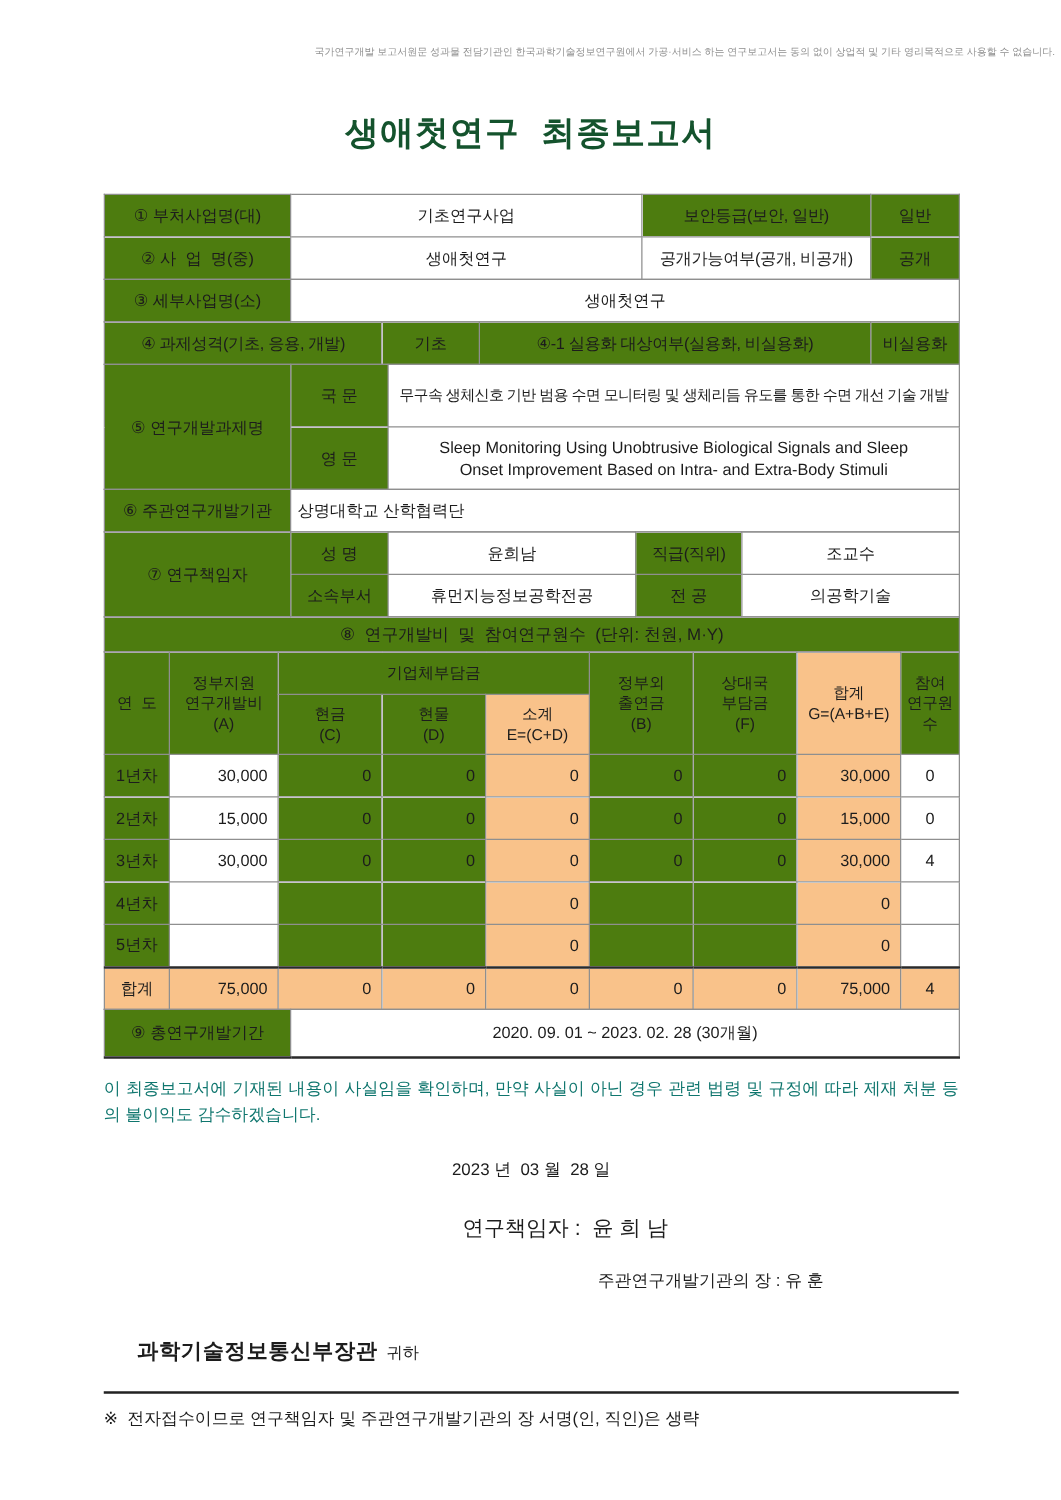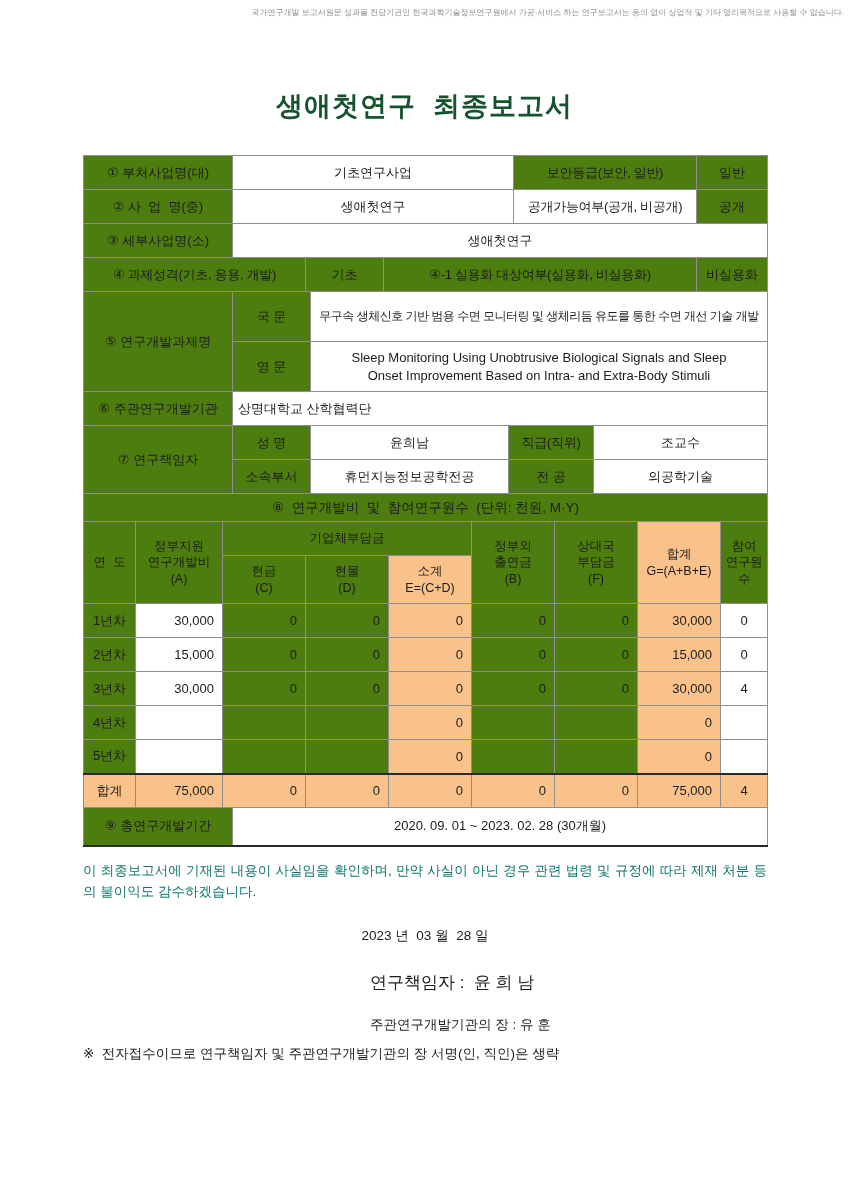--- a/index.html
+++ b/index.html
@@ -1,19 +1,19 @@
 <!DOCTYPE html>
 <html><head>
 <meta charset="utf-8">
 <style>
   * { margin:0; padding:0; box-sizing:border-box; }
   body { background:#ffffff; font-family:"Liberation Sans","DejaVu Sans",sans-serif; }
   .page { position:relative; width:849px; height:1200px; background:#ffffff; color:#1c1c1c; overflow:hidden; }
 
-  .notice { position:absolute; top:7px; right:5px; font-size:8px; color:#8f8f8f; letter-spacing:0; white-space:pre; }
+  .notice { position:absolute; top:36px; right:5px; font-size:8px; color:#8f8f8f; letter-spacing:0; white-space:pre; }
 
   .title { position:absolute; top:88px; left:0; width:100%; text-align:center;
            font-size:27px; font-weight:bold; letter-spacing:1px; white-space:pre; color:#14532d; }
 
   .content { position:absolute; left:83px; top:155px; width:684px; }
 
   table { border-collapse:collapse; table-layout:fixed; width:684px; margin-top:-1px; }
   table:first-child { margin-top:0; }
   td { border:1px solid #8f8f8f; font-size:13px; text-align:center; vertical-align:middle;
        padding:2px 4px; white-space:pre-wrap; overflow:hidden; color:#1c1c1c; }
@@ -39,21 +39,21 @@
   .mh-bot { height:48px; }
 
   .sum-row td { background:#F9C28A; border-top:2px solid #2a2a2a; }
   .last-table td { border-bottom:2px solid #2a2a2a; }
 
   .statement { margin-top:13px; width:684px; font-size:13.5px; line-height:1.6;
                text-align:justify; white-space:normal; color:#0f766e; }
 
   .sign-date { margin-top:24px; text-align:center; font-size:13.5px; white-space:pre; }
   .sign-pi   { margin-top:26px; margin-left:287px; font-size:17px; white-space:pre; }
-  .sign-head { margin-top:22px; margin-left:287px; font-size:13.5px; white-space:pre; }
+  .sign-head { margin-top:22px; margin-left:287px; font-size:13.5px; white-space:pre;text-align:center; }
 
   .recipient-row { margin-top:17px; width:684px; border-bottom:2px solid #222;
                    padding-bottom:3px; white-space:pre; }
   .recipient-main { font-size:17px; font-weight:bold; letter-spacing:0.5px; }
   .recipient-suffix { font-size:13px; margin-left:7px; }
 
   .footnote { margin-top:11px; font-size:13.5px; white-space:pre; }
 </style>
 </head>
 <body>
@@ -308,17 +308,20 @@
       </tr>
     </tbody>
       </table>
 
     <div class="statement">이 최종보고서에 기재된 내용이 사실임을 확인하며, 만약 사실이 아닌 경우 관련 법령 및 규정에 따라 제재 처분 등의 불이익도 감수하겠습니다.</div>
 
     <div class="sign-date">2023 년  03 월  28 일</div>
     <div class="sign-pi">연구책임자 :  윤 희 남</div>
     <div class="sign-head">주관연구개발기관의 장 : 유 훈</div>
 
+    <div class="recipient-row">
+      <span class="recipient-main">과학기술정보통신부장관</span><span class="recipient-suffix">귀하</span>
+    </div>
 
     <div class="footnote">※  전자접수이므로 연구책임자 및 주관연구개발기관의 장 서명(인, 직인)은 생략</div>
 
   </div>
 </div>
 
 </body></html>

